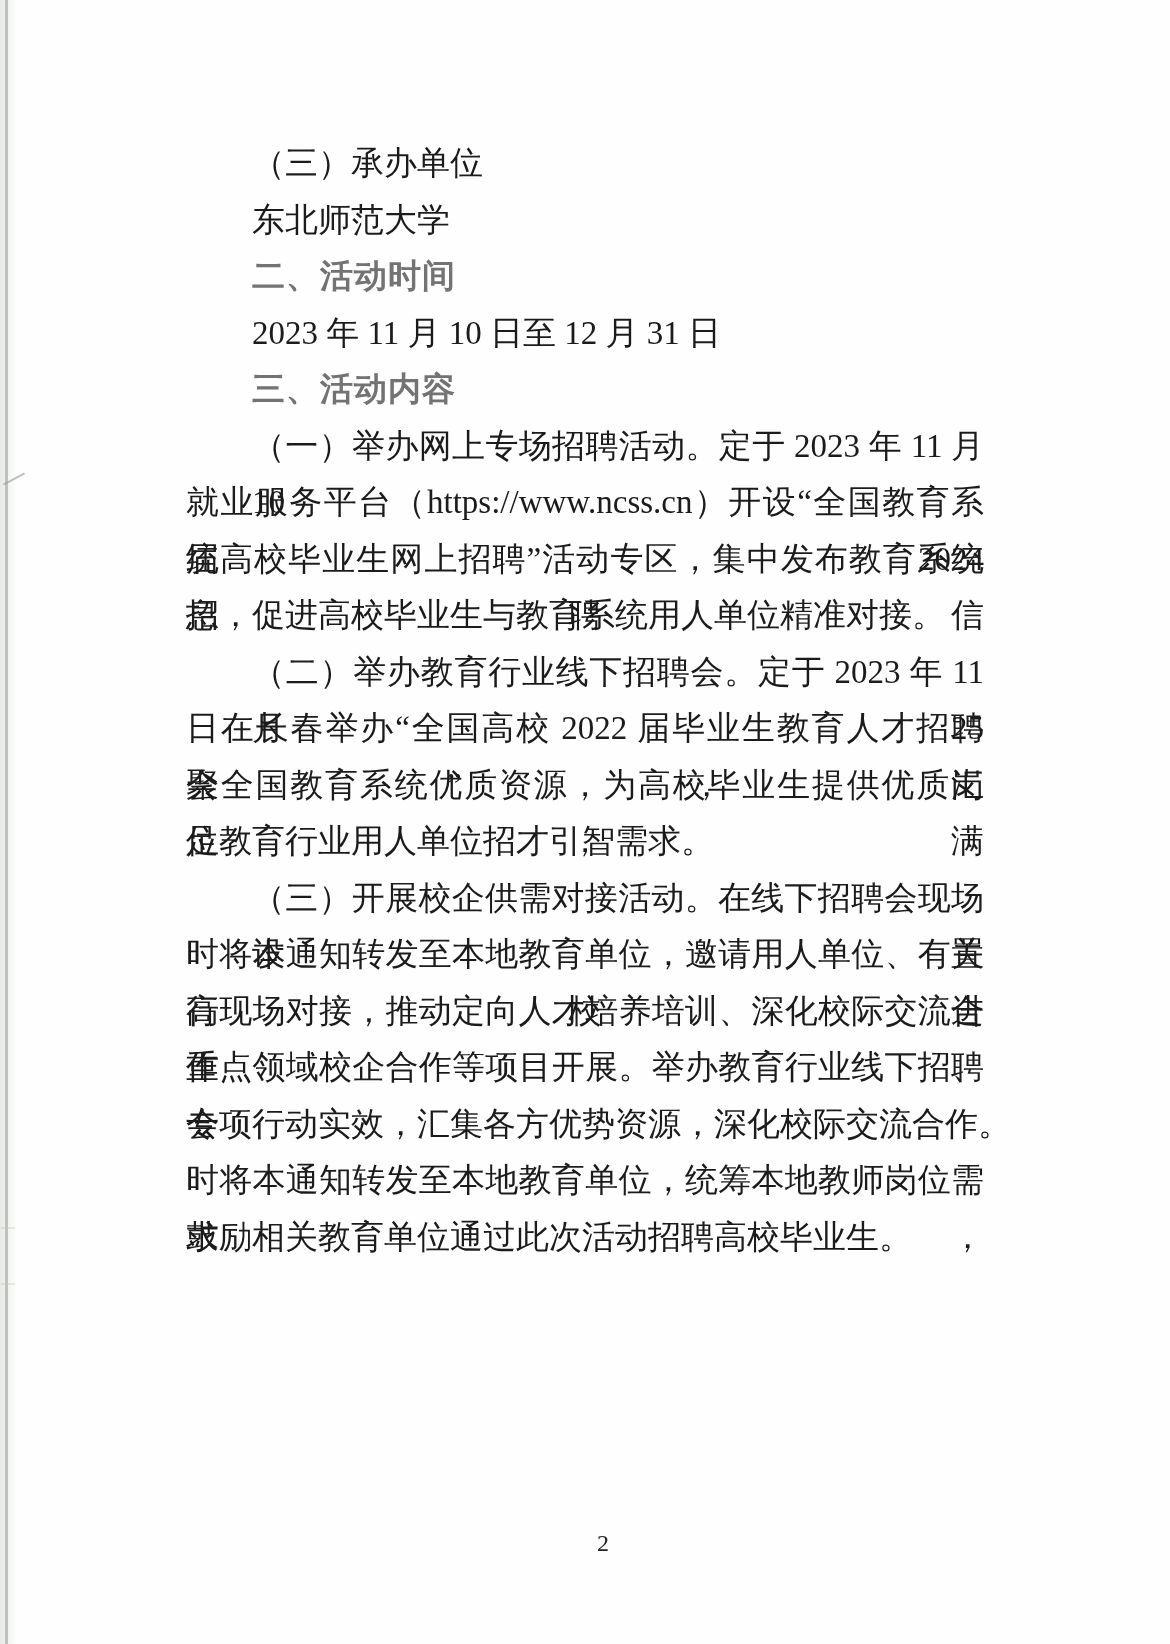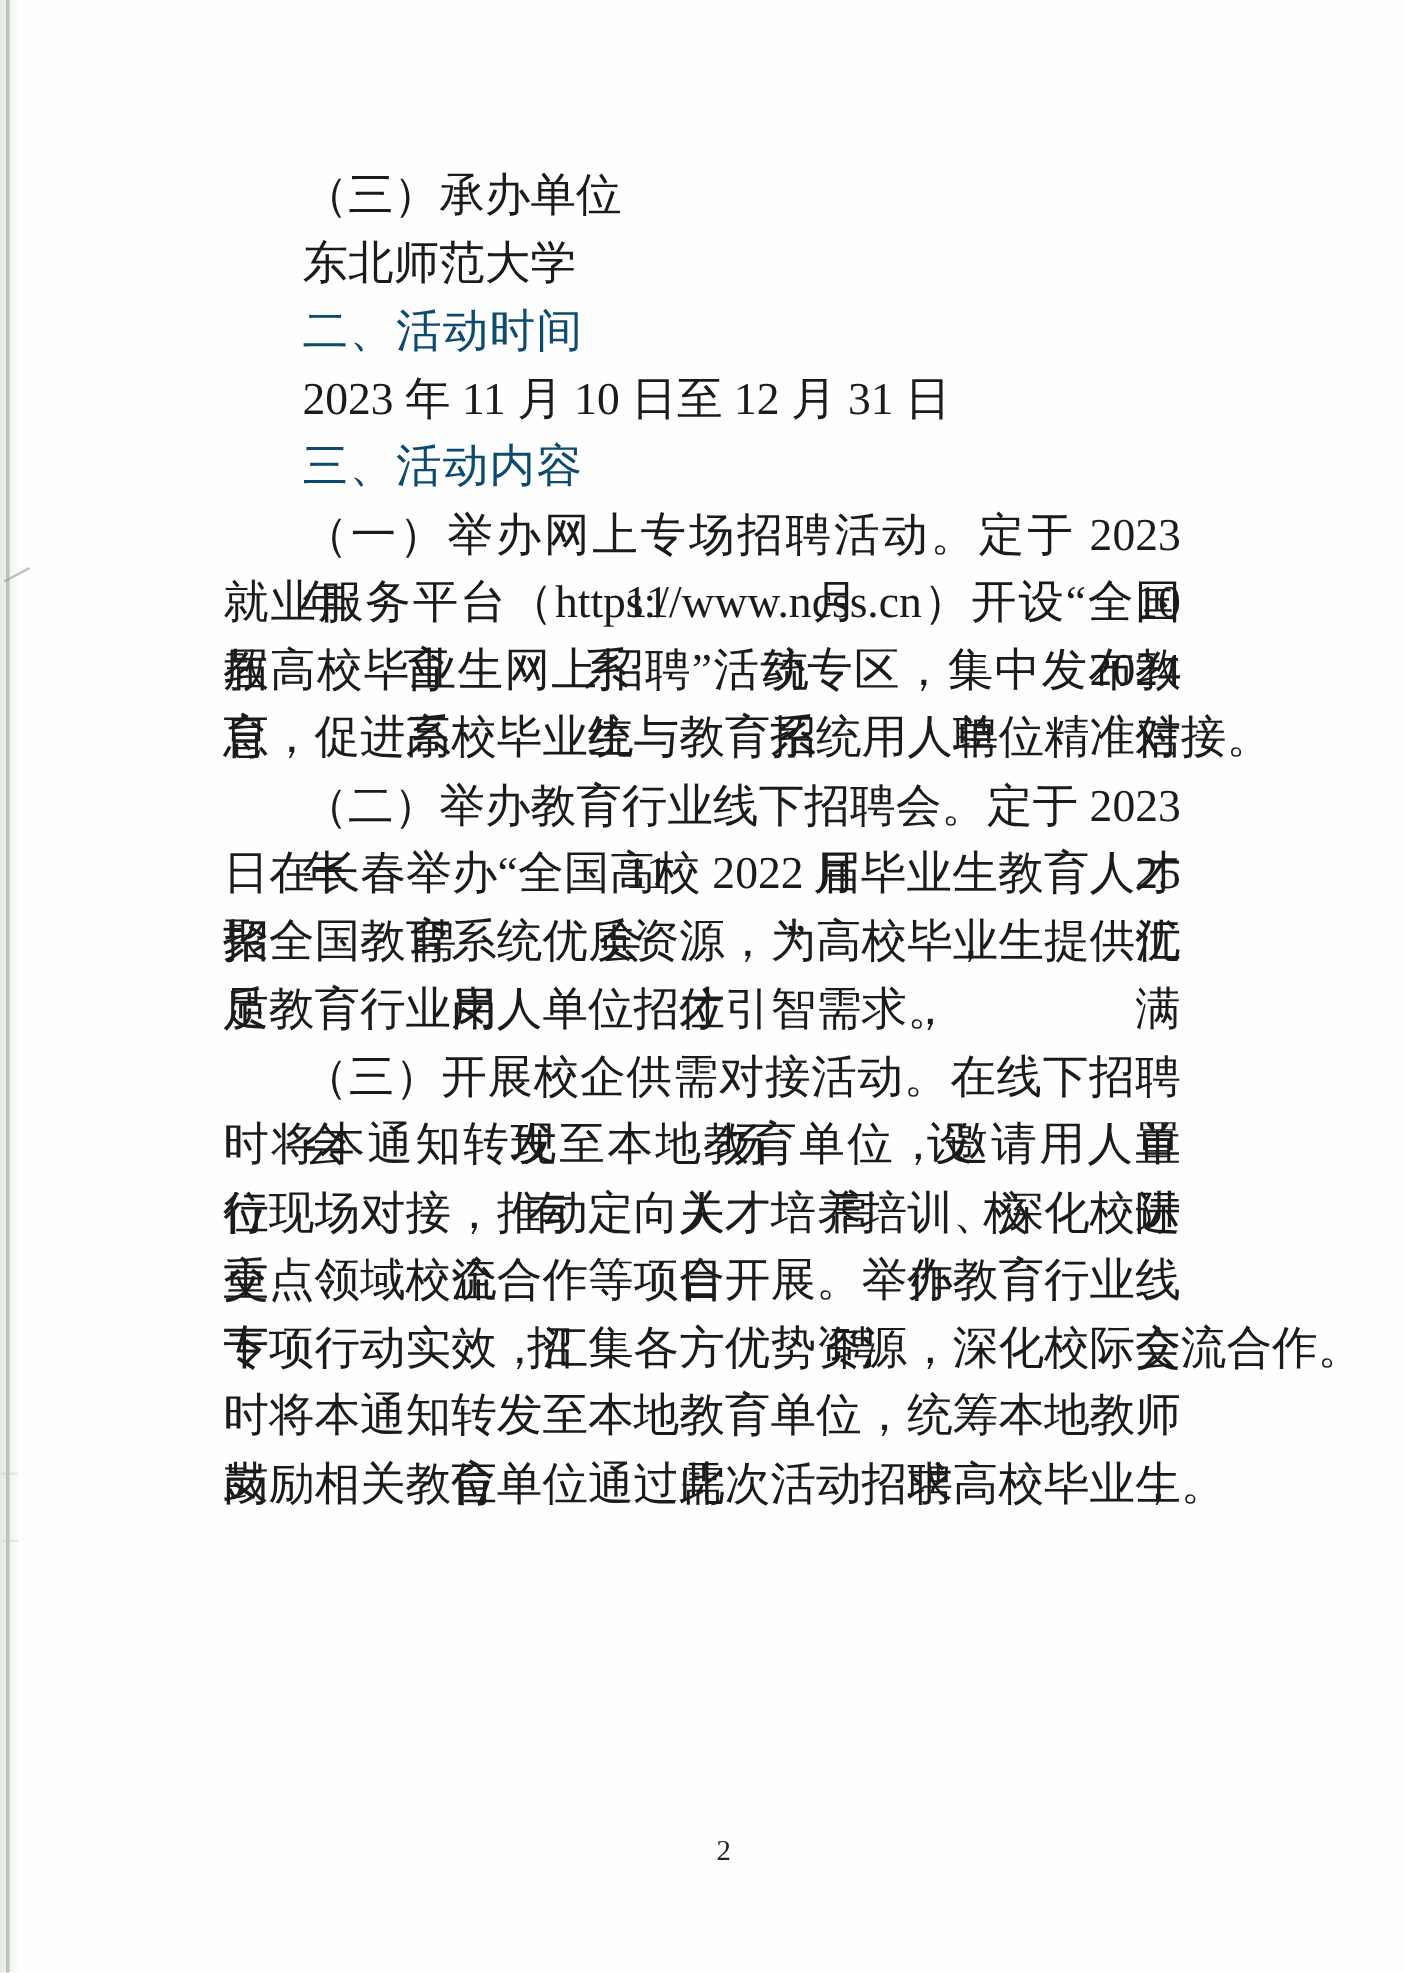--- a/index.html
+++ b/index.html
@@ -46,38 +46,38 @@
   }
   .content {
     position: absolute;
     left: 186px;
     top: 135px;
     width: 798px;
   }
   .line {
     height: 56.5px;
     line-height: 56.5px;
-    font-size: 38px;
+    font-size: 33px;
     color: #1b1b1b;
     white-space: nowrap;
     overflow: visible;
   }
   .line.justify {
     white-space: normal;
     text-align: justify;
     text-align-last: justify;
     text-justify: inter-character;
   }
   .line.indent {
     padding-left: 66px;
   }
   .line.heading {
     font-family: "Liberation Sans", "DejaVu Sans", sans-serif;
-    font-weight: normal;
-    color: #0c4a6e;
+    font-weight: bold;
+    color: #737373;
     letter-spacing: 1px;
   }
   .page-number {
     position: absolute;
     left: 186px;
     top: 1530px;
     width: 798px;
     text-align: center;
     transform: translateX(18px);
     font-size: 24px;

